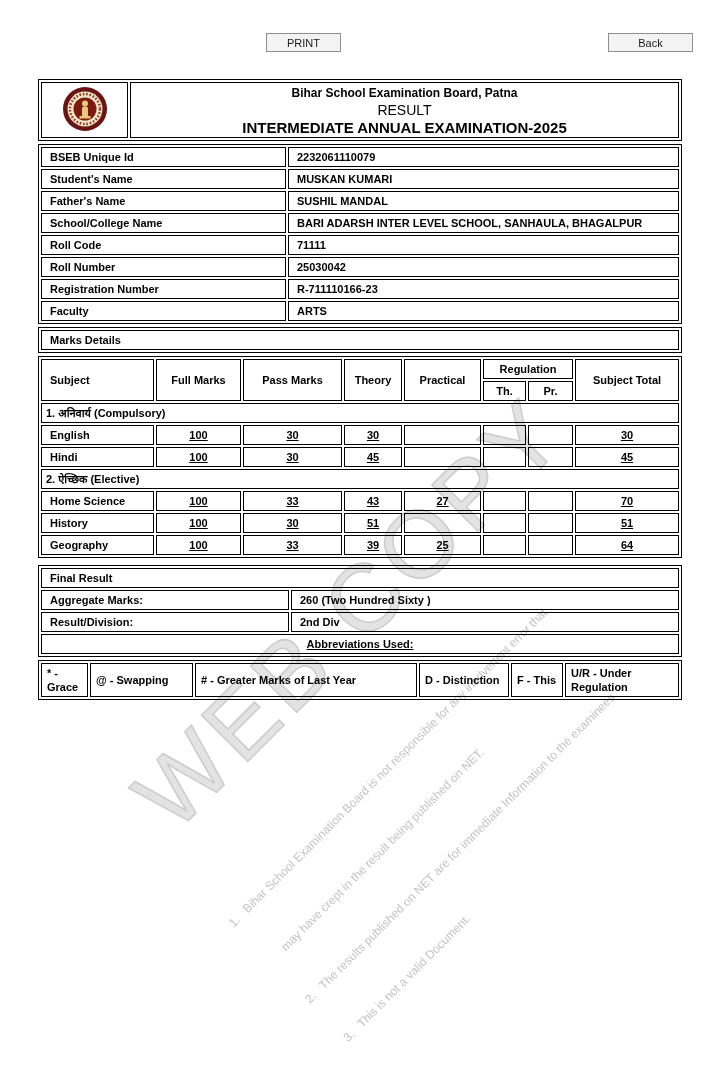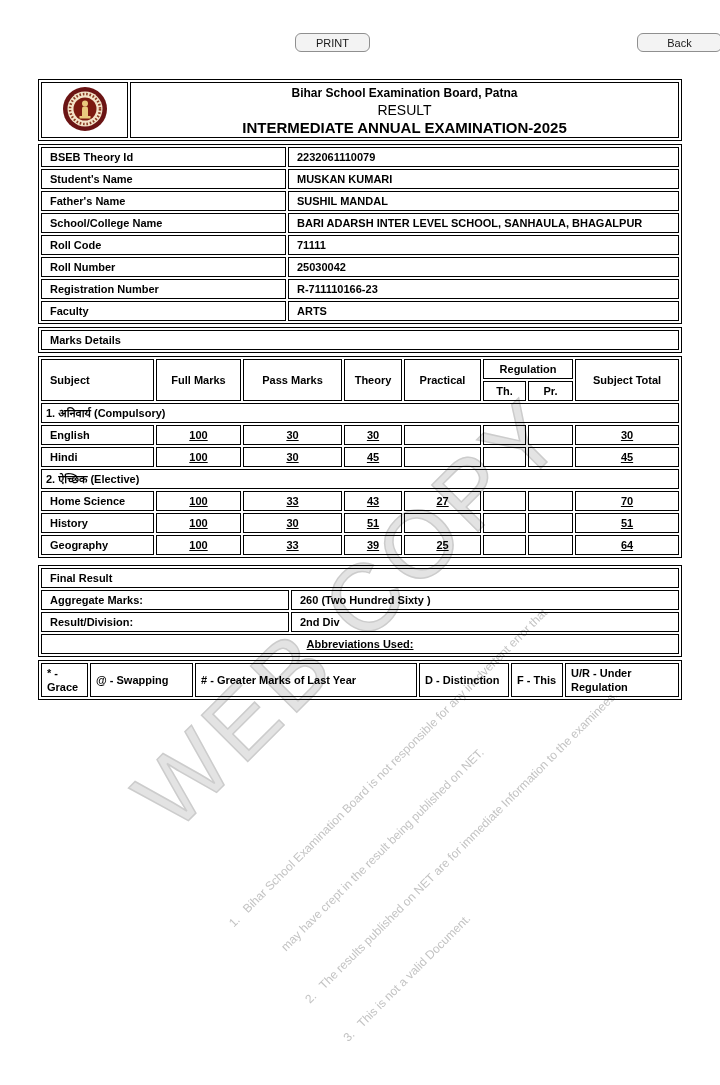--- a/index.html
+++ b/index.html
@@ -15,26 +15,25 @@
 
   
   .btn {
     position: absolute;
     height: 19px;
     font-family: "Liberation Sans", sans-serif;
     font-size: 11px;
     color: #1a1a1a;
     background: #f3f3f3;
     border: 1px solid #8f8f8f;
-    border-radius: 6px;
+    border-radius: 0;
     text-align: center;
     line-height: 16px;
     cursor: pointer;
     padding: 0;
-    margin-left: 29px;
   }
   .btn-print { left: 266px; top: 33px; width: 75px; }
   .btn-back  { left: 608px; top: 33px; width: 85px; }
 
   
   .watermark { position: absolute; left: 0; top: 0; width: 720px; height: 1085px; pointer-events: none; z-index: 1; }
   .wm-big {
     position: absolute; left: 118px; top: 778px;
     transform: rotate(-45deg); transform-origin: 0 0;
     font-size: 95px; font-weight: 500; letter-spacing: 6px;
@@ -137,21 +136,21 @@
   </tbody>
     </table>
 
   <table class="sect mt3">
     <colgroup>
         <col style="width:245px">
         <col>
       </colgroup>
     <tbody>
         <tr>
-      <td>BSEB Theory Id</td>
+      <td>BSEB Unique Id</td>
       <td>2232061110079</td>
     </tr>
     <tr>
       <td>Student's Name</td>
       <td>MUSKAN KUMARI</td>
     </tr>
     <tr>
       <td>Father's Name</td>
       <td>SUSHIL MANDAL</td>
     </tr>

